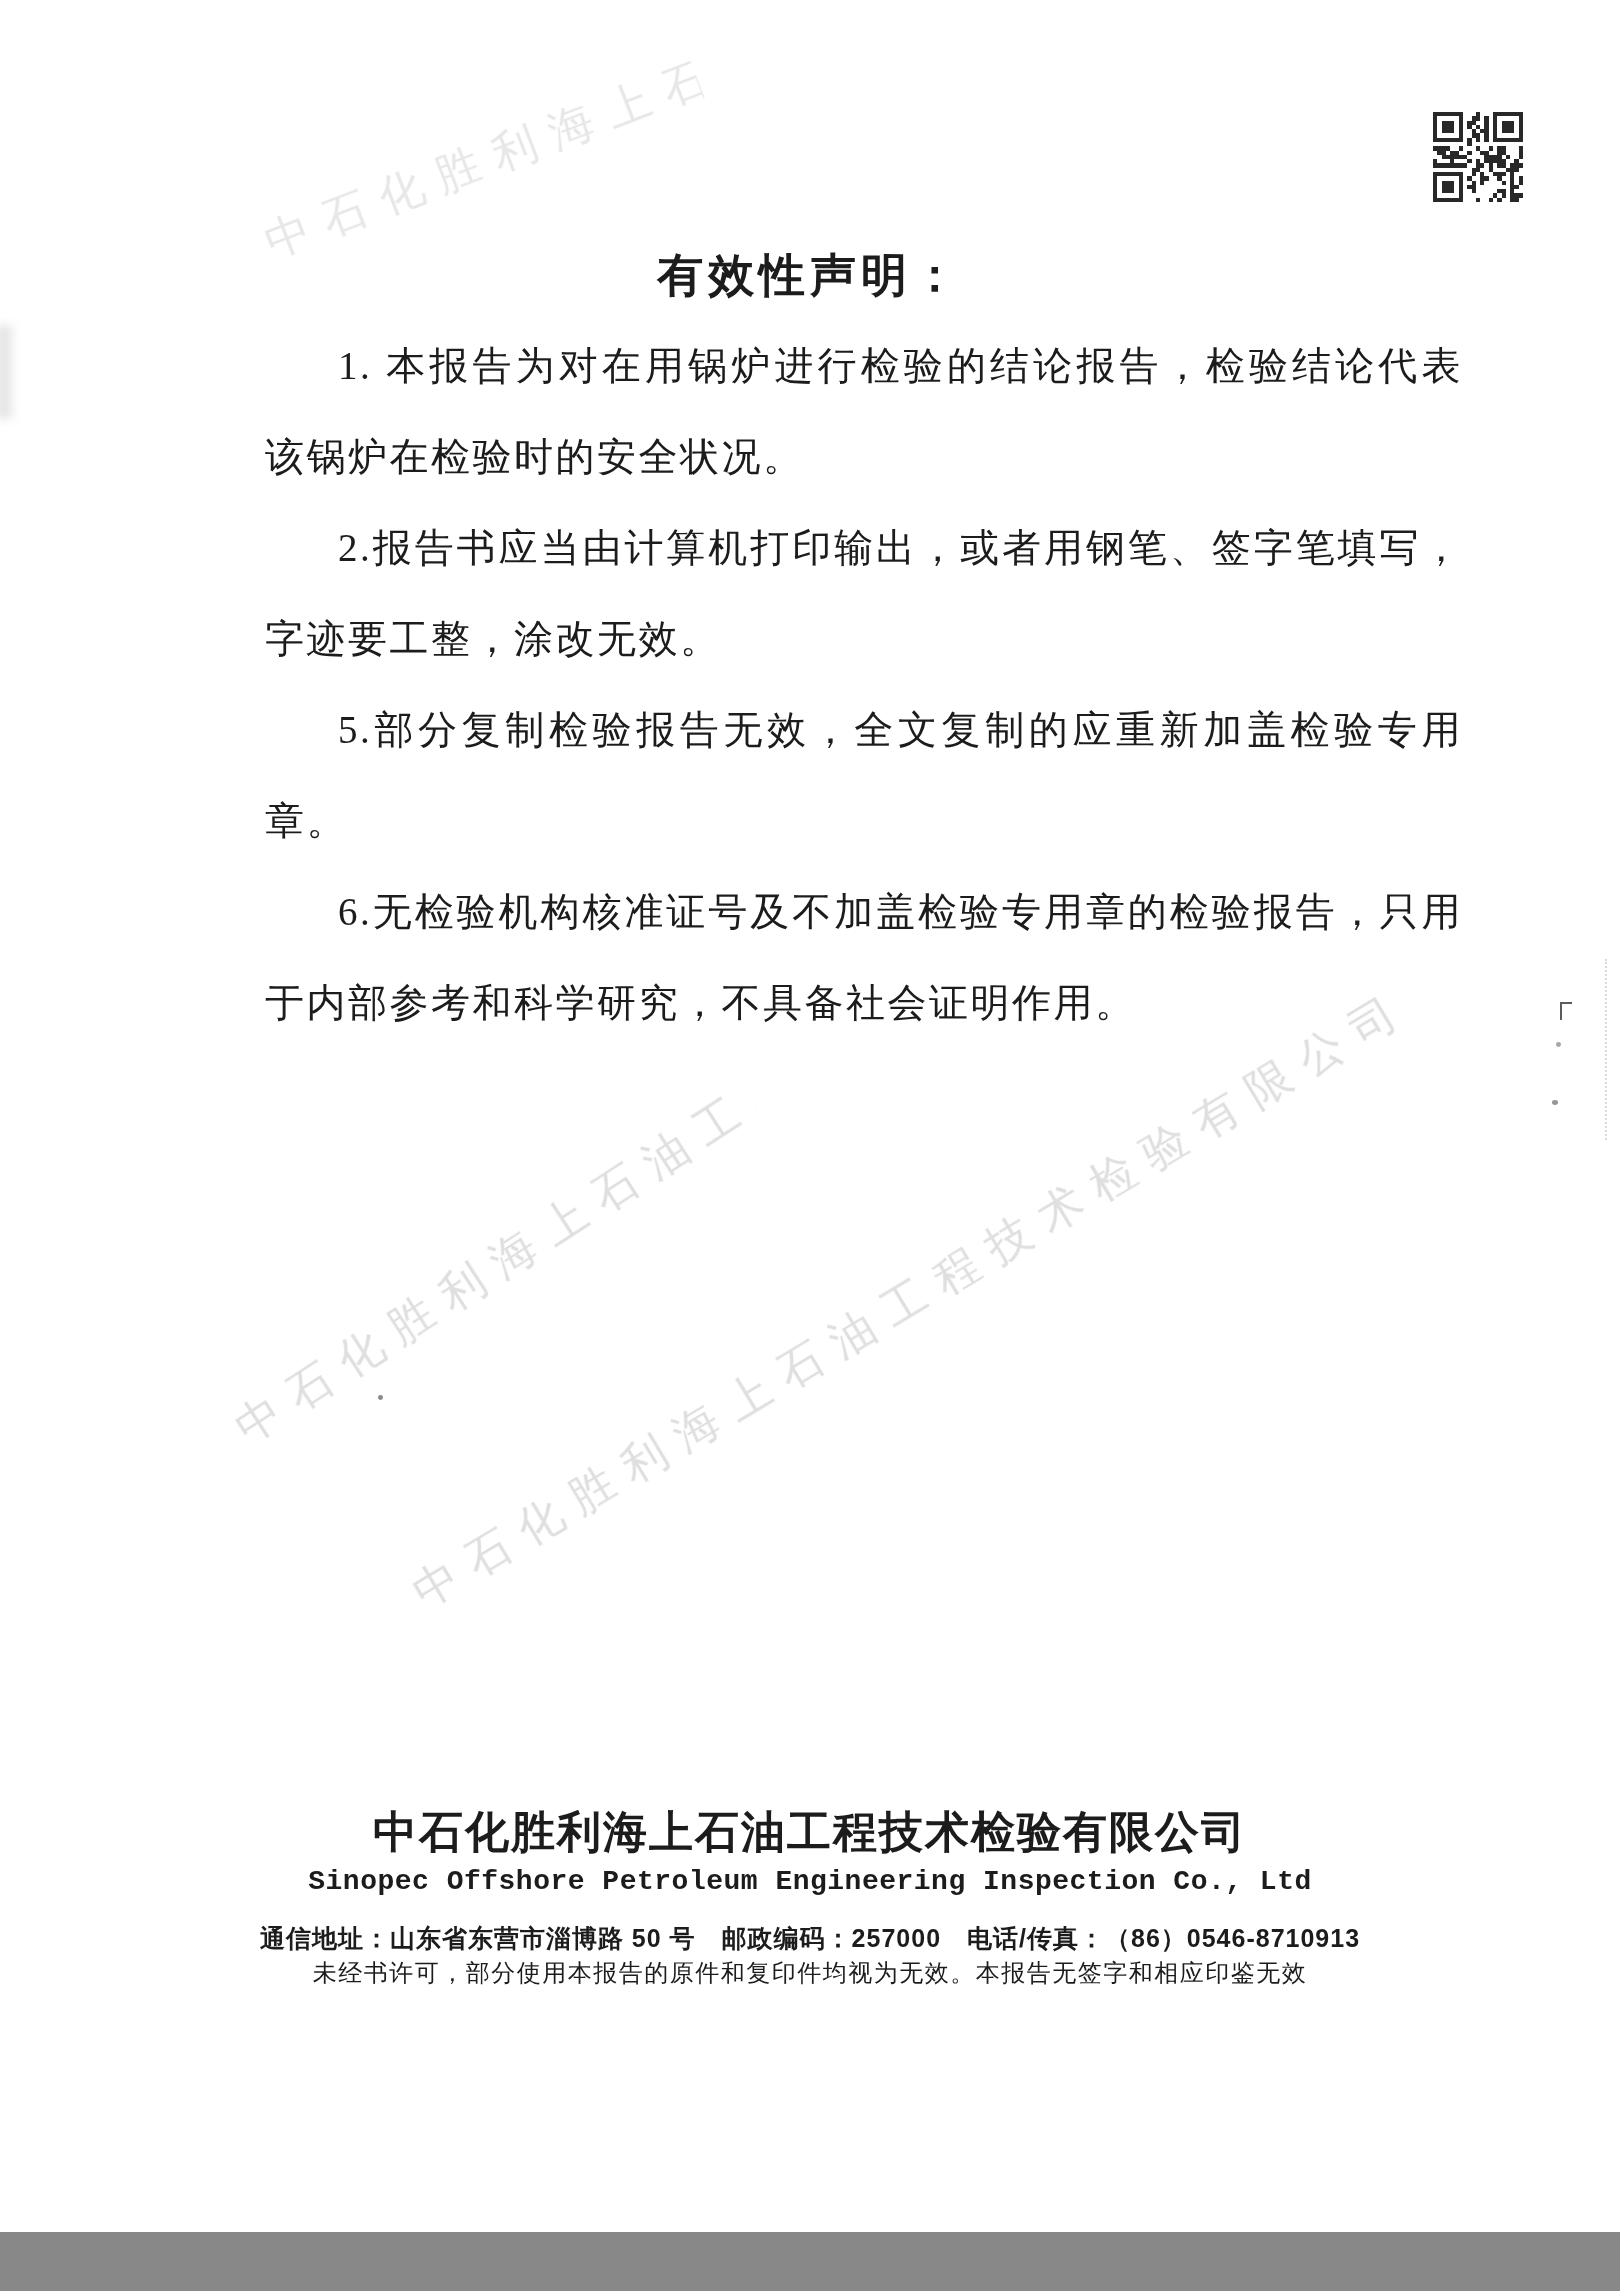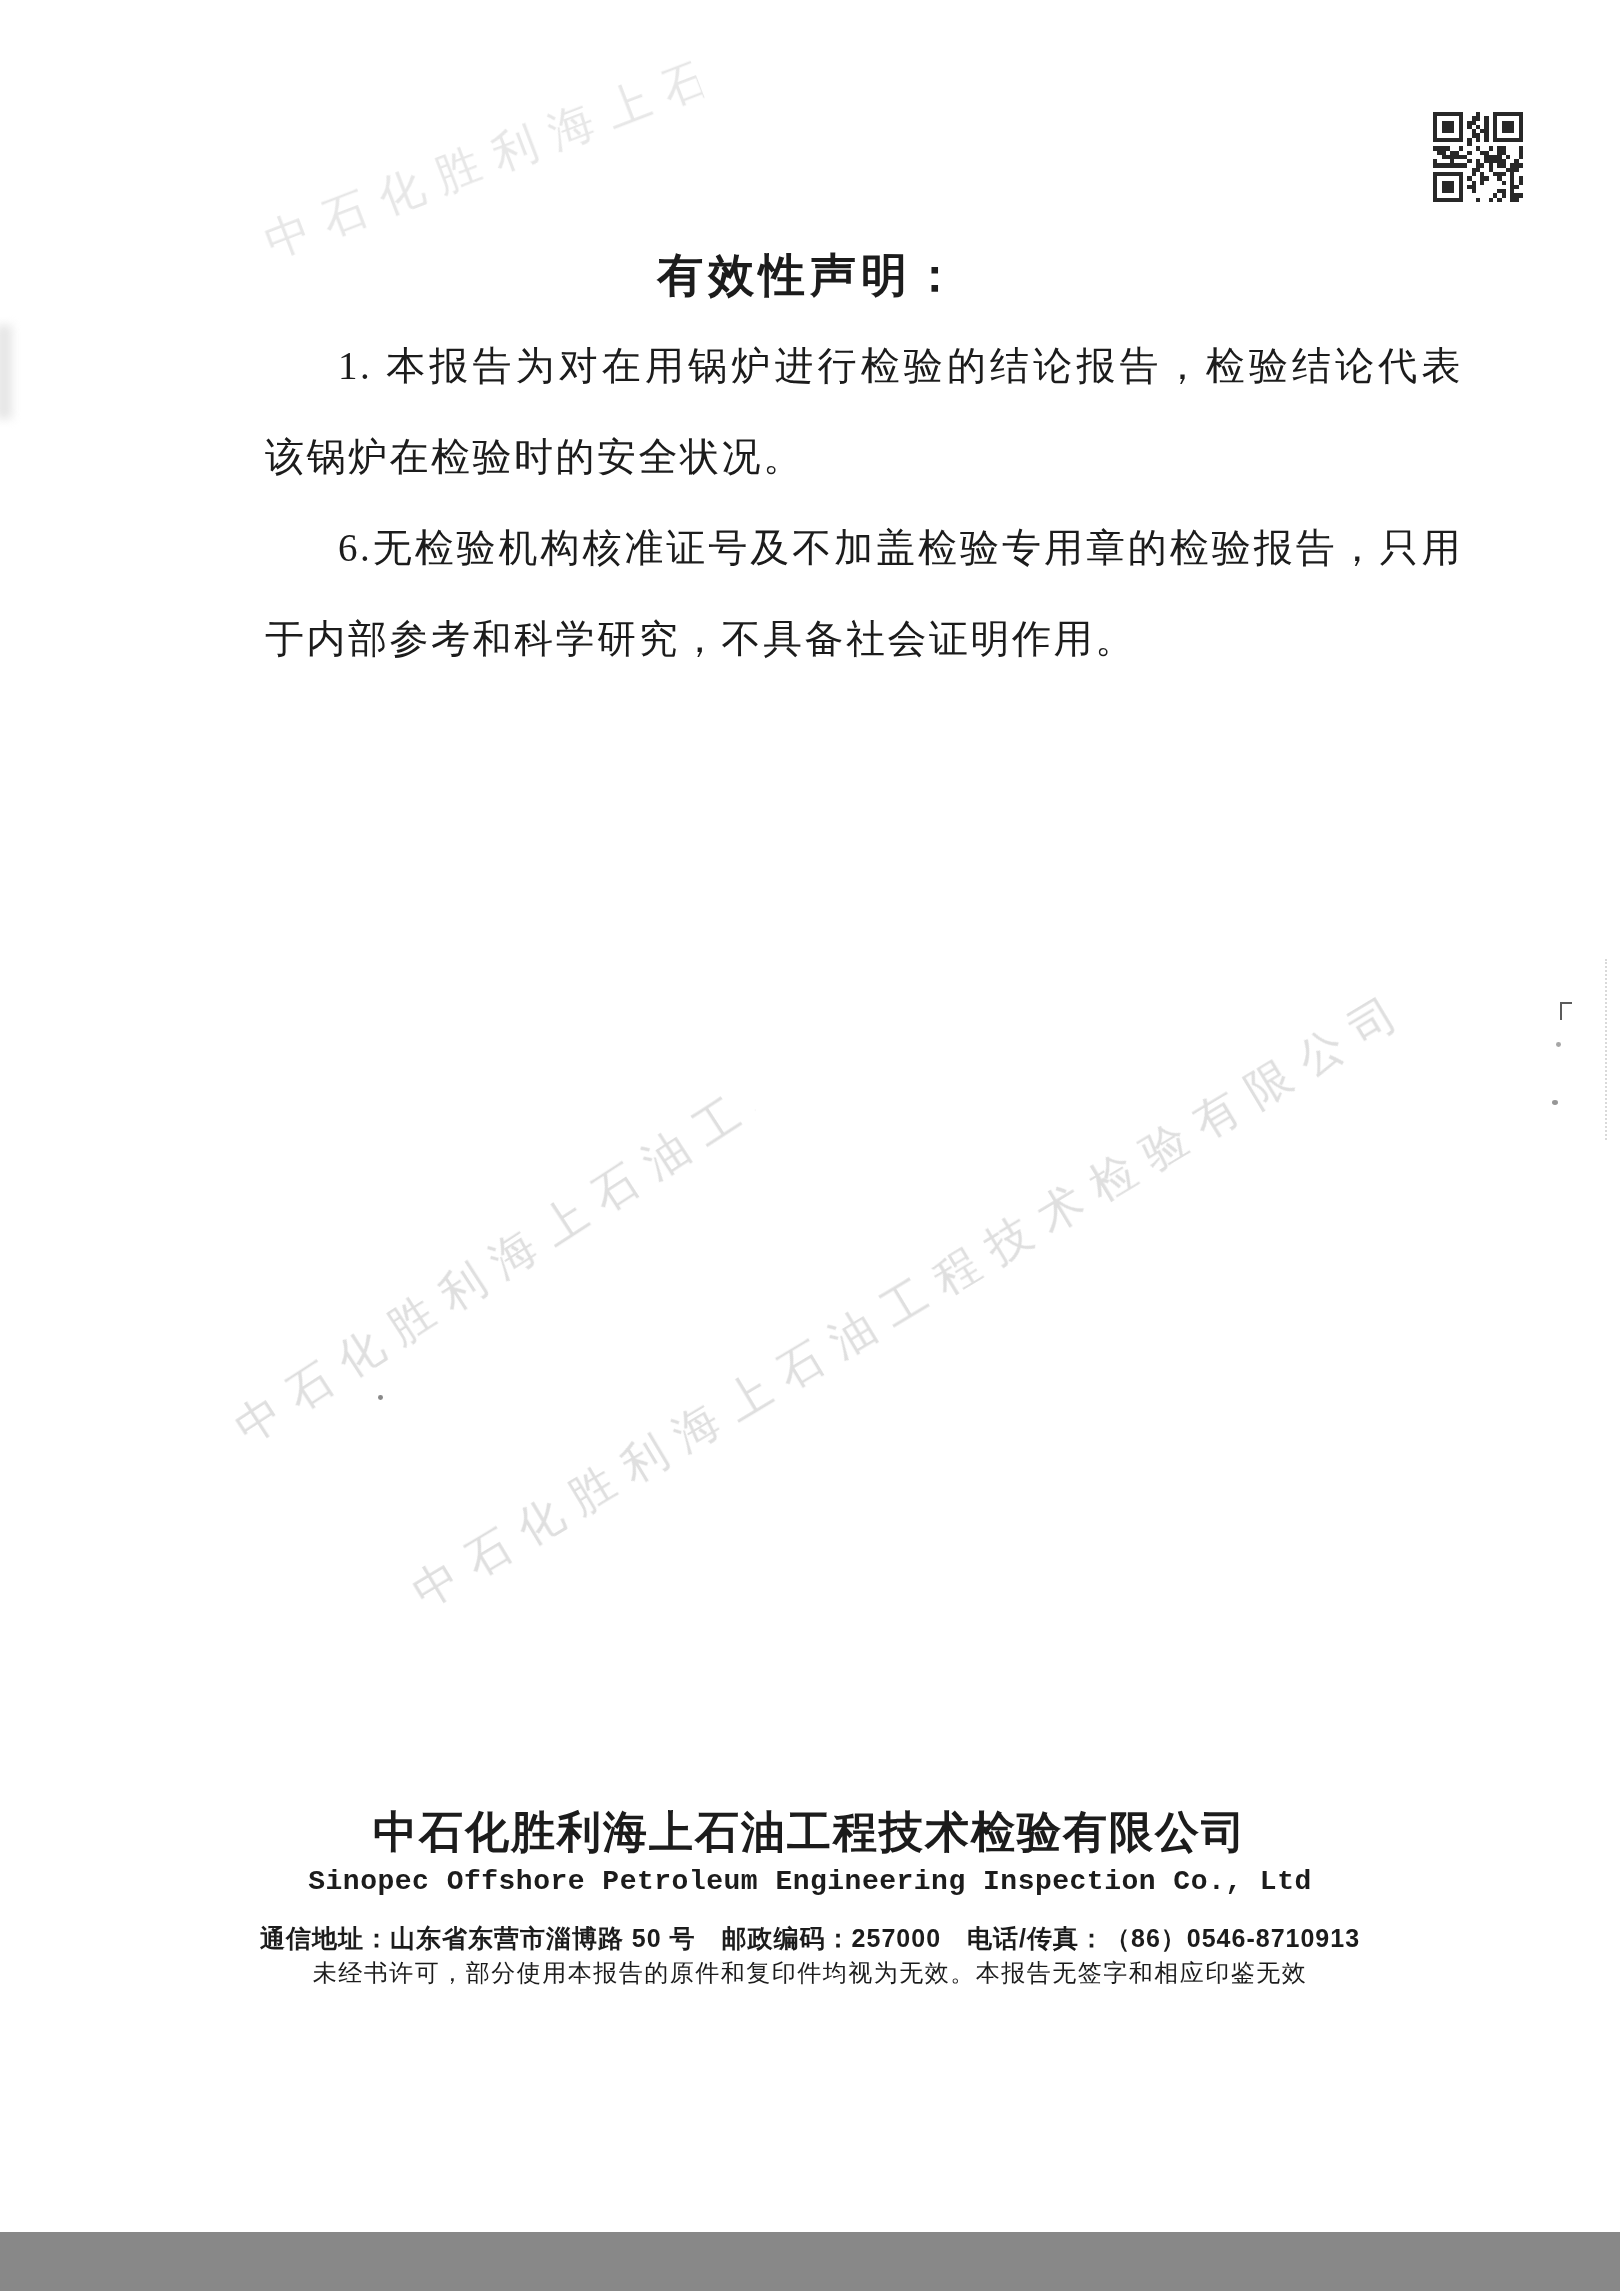--- a/index.html
+++ b/index.html
@@ -219,20 +219,22 @@
       <rect x="16" y="2" width="3" height="3" fill="#161616"></rect>
       <rect x="0" y="14" width="7" height="7" fill="#161616"></rect>
       <rect x="1" y="15" width="5" height="5" fill="#ffffff"></rect>
       <rect x="2" y="16" width="3" height="3" fill="#161616"></rect>
     </svg>
 
   <h1 class="title">有效性声明：</h1>
 
   <div class="body">
     <p>1. 本报告为对在用锅炉进行检验的结论报告，检验结论代表该锅炉在检验时的安全状况。</p>
+    <p>2.报告书应当由计算机打印输出，或者用钢笔、签字笔填写，字迹要工整，涂改无效。</p>
+    <p>5.部分复制检验报告无效，全文复制的应重新加盖检验专用章。</p>
     <p>6.无检验机构核准证号及不加盖检验专用章的检验报告，只用于内部参考和科学研究，不具备社会证明作用。</p>
   </div>
 
   <div class="watermark wm-top">中石化胜利海上石油工程技术检验有限公司</div>
   <div class="watermark wm-mid1">中石化胜利海上石油工程技术检验有限公司</div>
   <div class="watermark wm-mid2">中石化胜利海上石油工程技术检验有限公司</div>
 
   <div class="footer">
     <div class="company-cn">中石化胜利海上石油工程技术检验有限公司</div>
     <div class="company-en">Sinopec Offshore Petroleum Engineering Inspection Co., Ltd</div>

